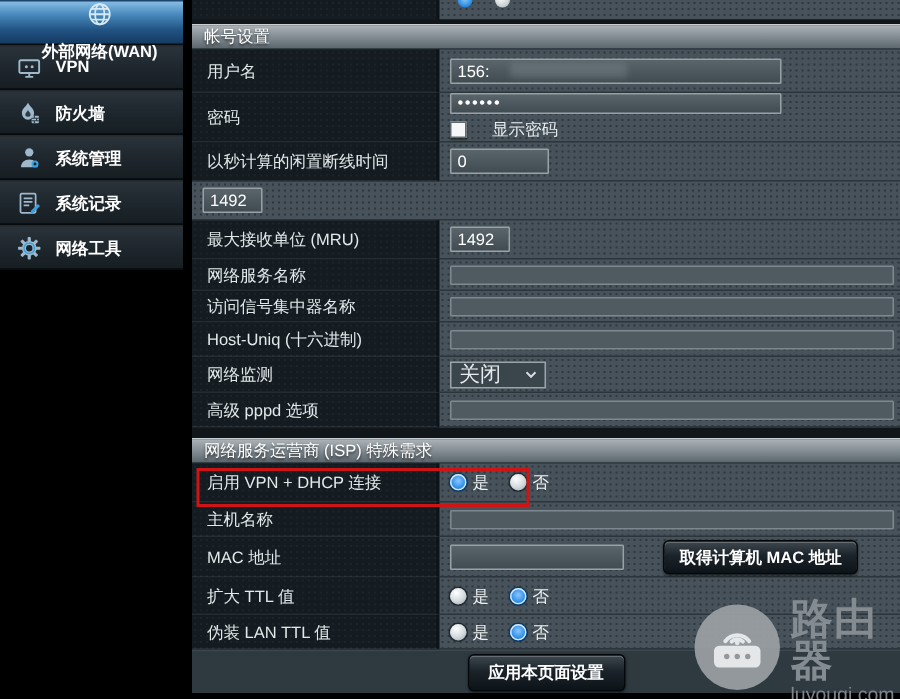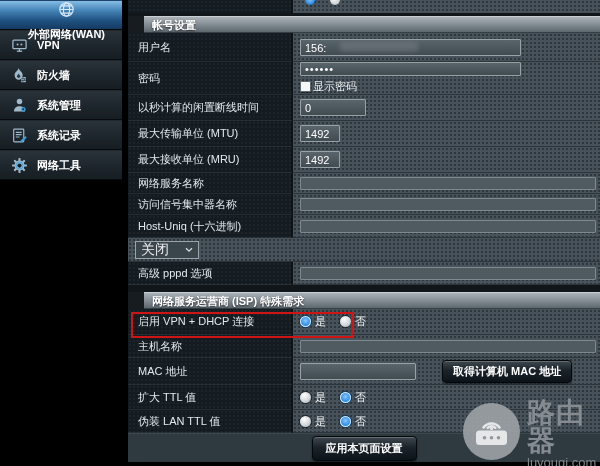--- a/index.html
+++ b/index.html
@@ -32,24 +32,24 @@
     border-right:2px solid #0d1317;
   }
   .val{
     flex:1;box-sizing:border-box;display:flex;align-items:center;padding-left:7px;
     background-color:#47525a;
     background-image:radial-gradient(rgba(8,14,18,0.4) 1px,rgba(0,0,0,0) 1px);
     background-size:4px 4px;
     border-bottom:1px solid #2b353b;
   }
   .sec-head{
-    height:17px;line-height:17px;padding-left:8px;font-size:11px;font-weight:bold;color:#fff;
+    height:17px;line-height:17px;padding-left:8px;font-size:11px;font-weight:normal;color:#fff;
     text-shadow:0 1px 2px rgba(0,0,0,0.65);
     background:linear-gradient(180deg,#abb2b7 0%,#8b959b 40%,#5d676e 100%);
-    border-top:1px solid #c9ced2;border-bottom:1px solid #343e45;box-sizing:border-box;margin-left:16px;
+    border-top:1px solid #c9ced2;border-bottom:1px solid #343e45;box-sizing:border-box;
   }
   .gap3{height:3px;background:#10161a;}
   .gap7{height:7px;background:#10161a;}
   
   .partial{height:13px;overflow:hidden;}
   .partial .lbl,.partial .val{border-bottom:none;position:relative;}
   .stub{position:absolute;top:-5px;width:10px;height:10px;border-radius:50%;}
   .stub.b{left:12px;background:radial-gradient(circle at 50% 45%,#8cc4f0 0%,#2f8fe8 60%,#14518e 100%);}
   .stub.g{left:37px;background:radial-gradient(circle at 40% 35%,#fff,#c3cbcf 70%,#8c969c 100%);}
   
@@ -58,21 +58,21 @@
     background:linear-gradient(180deg,#5a646b 0%,#414b52 100%);
     color:#fff;font-size:11px;padding:0 4px;font-family:inherit;outline:none;
   }
   .inp.long{height:13px;background:#4f5a61;border-color:#7e898f;}
   .w-user{width:221px}.w-idle{width:66px}.w-sm{width:40px}.w-long{width:296px}.w-mac{width:116px}
   .inputwrap{position:relative;display:inline-block;}
   .blur-patch{position:absolute;left:40px;top:4px;width:78px;height:10px;border-radius:2px;
     background:rgba(195,205,210,0.17);filter:blur(2px);pointer-events:none;}
   
   .pw-col{display:flex;flex-direction:column;justify-content:center;gap:3px;}
-  .cbrow{display:flex;align-items:center;gap:2px;}
+  .cbrow{display:flex;align-items:center;gap:17px;}
   .cb{width:9px;height:9px;background:#f4f6f7;border:1px solid #5f696e;box-shadow:0 1px 1px rgba(0,0,0,0.4);cursor:pointer;}
   .cbl{font-size:11px;color:#e6eaec;}
   
   .select{
     box-sizing:border-box;width:64px;height:18px;border:1px solid #9aa4a9;background:#3b454c;
     color:#e8ecee;font-size:14px;display:flex;align-items:center;justify-content:space-between;
     padding:0 5px;cursor:pointer;
   }
   
   .rgroup{display:flex;align-items:center;}
@@ -235,21 +235,20 @@
   </div>
 
   <div class="row" style="height:26px">
     <div class="lbl">以秒计算的闲置断线时间</div>
     <div class="val">
         <input class="inp w-idle" value="0" style="">
       </div>
   </div>
 
   <div class="row" style="height:26px">
-    <div class="lbl">最大传输单位 (MTU)</div>
     <div class="val">
         <input class="inp w-sm" value="1492" style="">
       </div>
   </div>
 
   <div class="row" style="height:26px">
     <div class="lbl">最大接收单位 (MRU)</div>
     <div class="val">
         <input class="inp w-sm" value="1492" style="">
       </div>
@@ -270,20 +269,21 @@
   </div>
 
   <div class="row" style="height:23px">
     <div class="lbl">Host-Uniq (十六进制)</div>
     <div class="val">
         <input class="inp long w-long" value="" style="">
       </div>
   </div>
 
   <div class="row" style="height:24px">
+    <div class="lbl">网络监测</div>
     <div class="val">
       <div class="select">
         <span>关闭</span>
         <span style="display:flex;">
           <svg width="8" height="6" viewBox="0 0 8 6">
               <path d="M1 1.2l3 3 3-3" stroke="#d7dcdf" stroke-width="1.3" fill="none"></path>
             </svg>
         </span>
       </div>
     </div>

